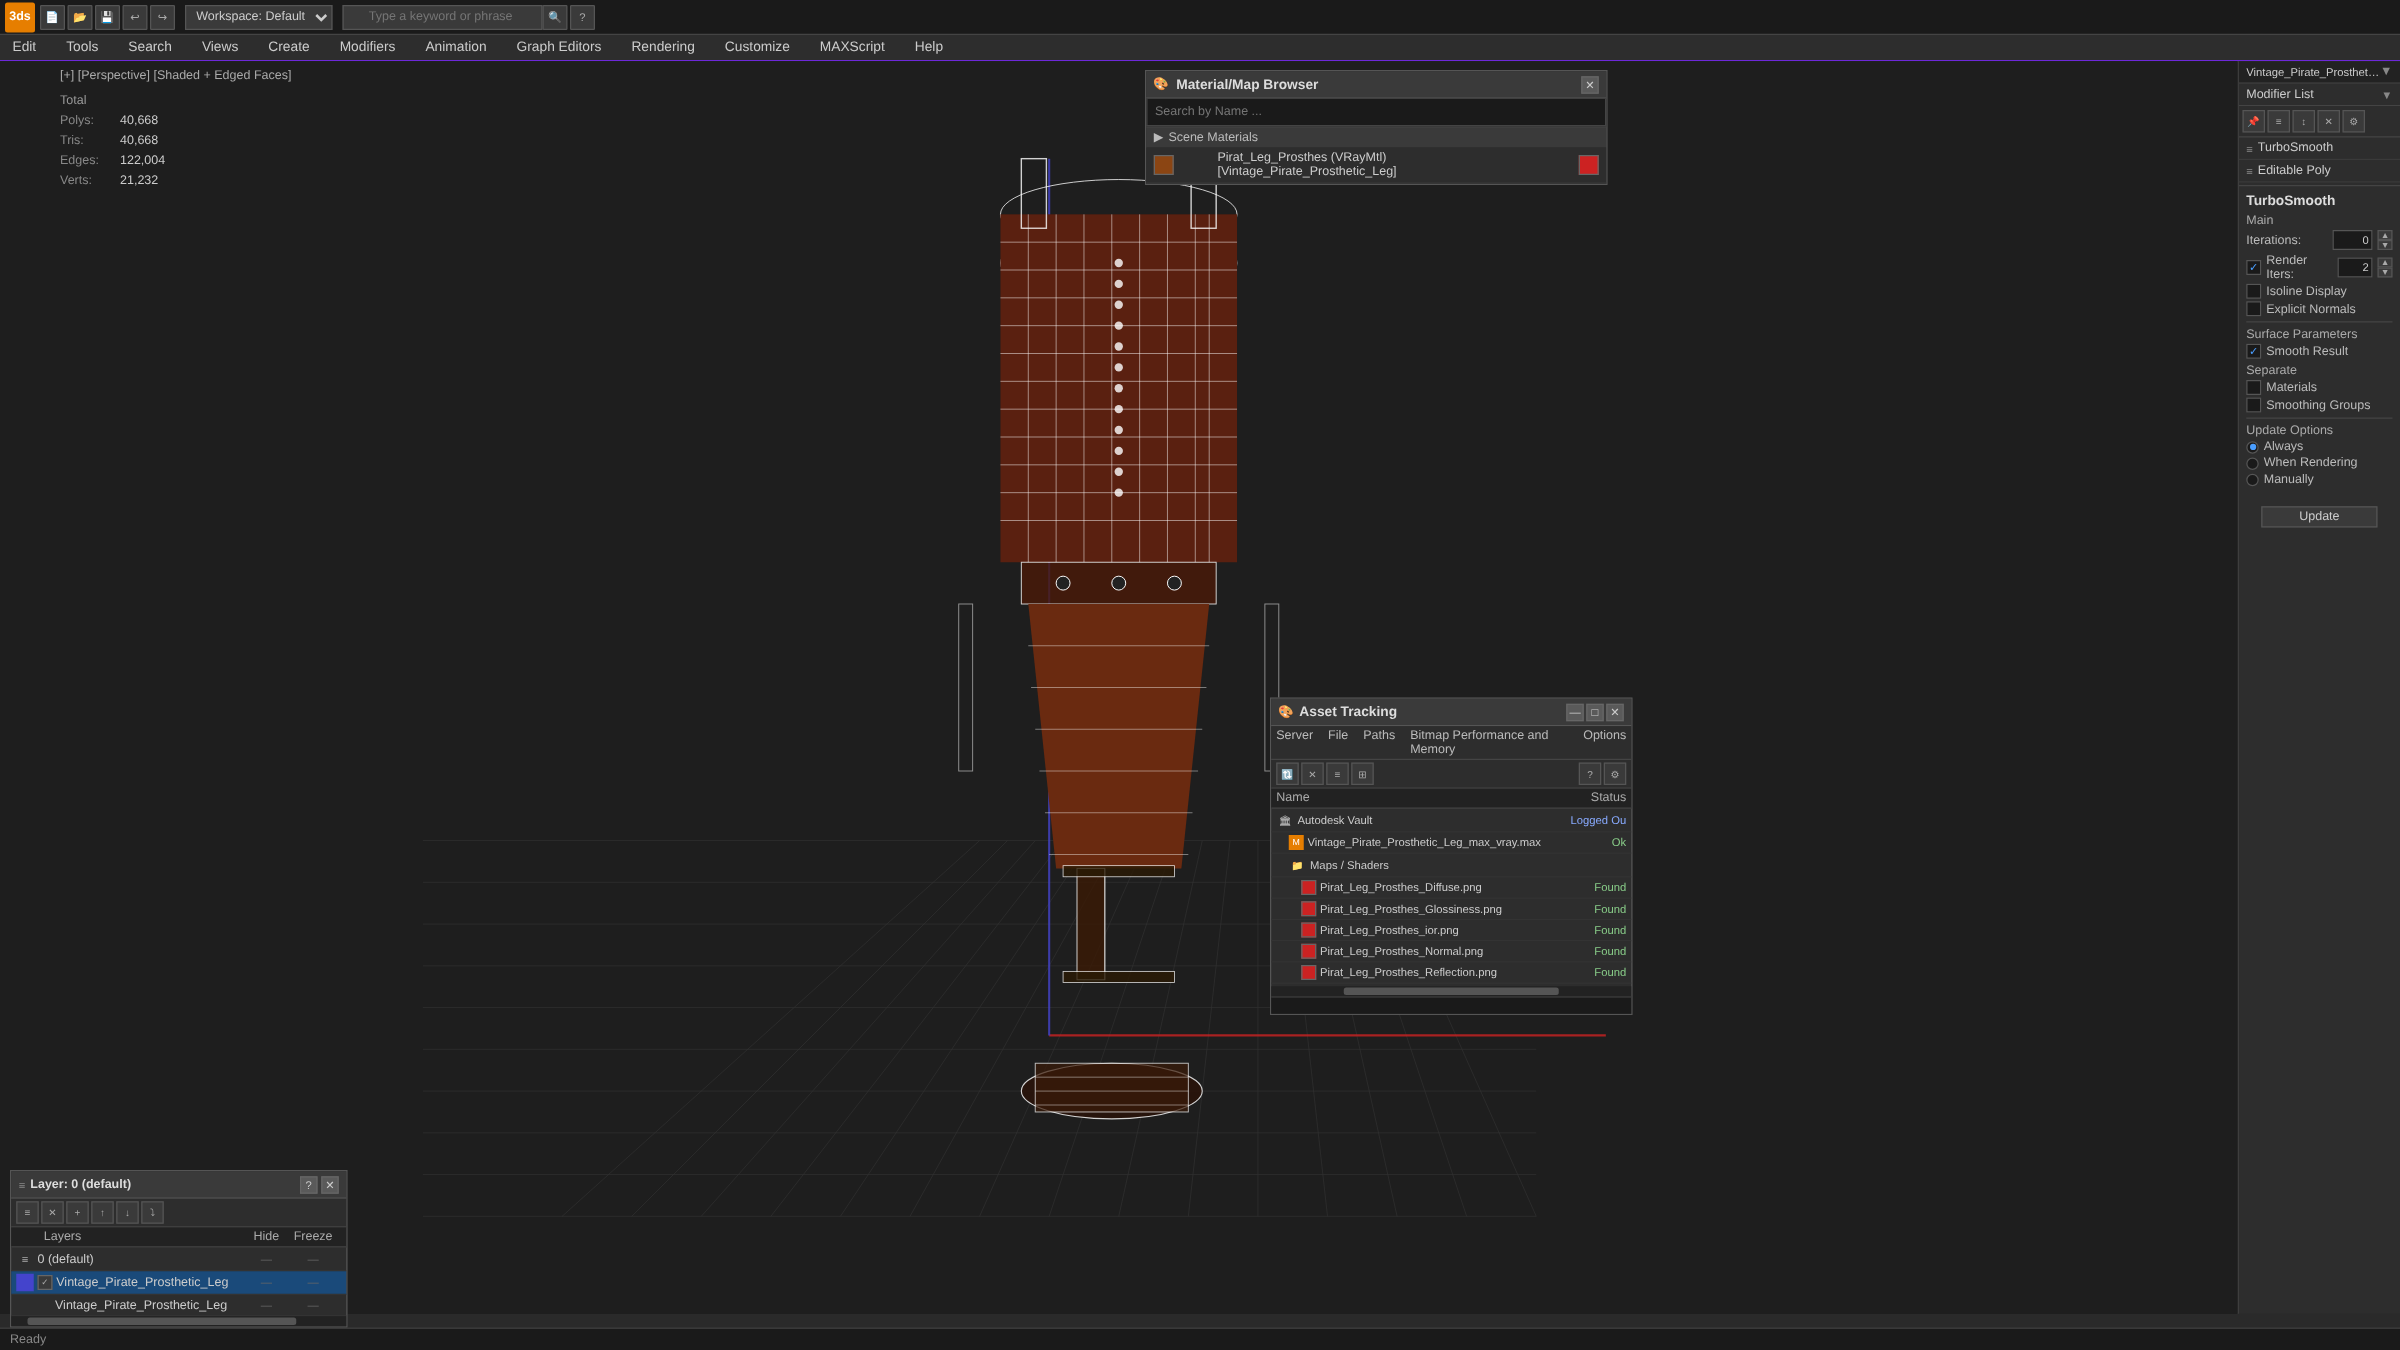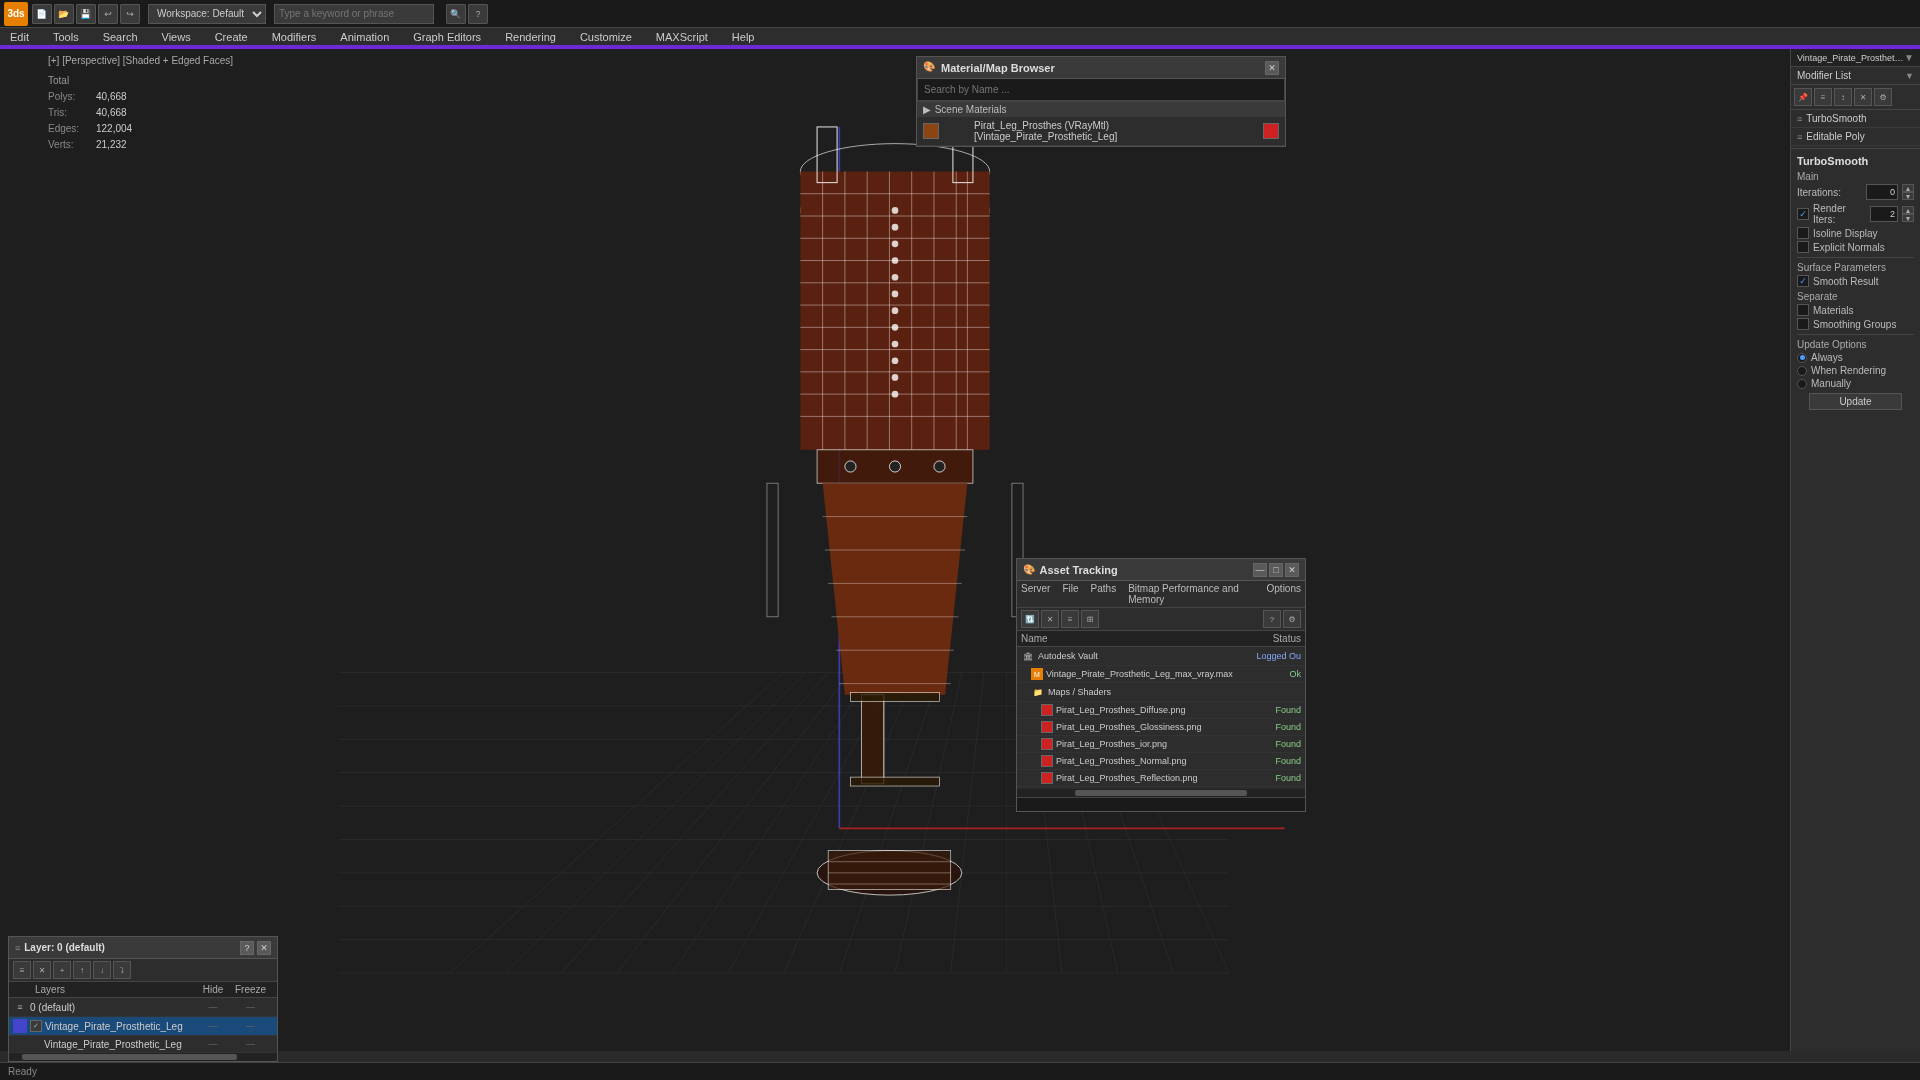--- a/index.html
+++ b/index.html
@@ -59,36 +59,36 @@
       font-size: 11px;
       color: #bbb;
     }
     .search-bar {
       width: 160px;
       height: 20px;
       background: #3a3a3a;
       border: 1px solid #555;
       color: #aaa;
       font-size: 10px;
-      padding: 0 4px;
-      margin-right: 12px;
+      padding: 0 20px;
+      margin-right: 0;
     }
     .top-bar-right-icons {
       display: flex; gap: 2px;
     }
 
     
     #menu-bar {
       width: 100%;
       height: 21px;
       background: #2d2d2d;
       display: flex;
       align-items: center;
       padding: 0 6px;
-      border-bottom: 4px solid #6d28d9;
+      border-bottom: 1px solid #6d28d9;
       gap: 16px;
     }
     .menu-item {
       font-size: 11px;
       color: #ccc;
       cursor: pointer;
       padding: 2px 4px;
     }
 
     
@@ -228,21 +228,21 @@
       margin: 4px 0;
     }
     .update-btn {
       background: #3a3a3a;
       border: 1px solid #555;
       color: #ccc;
       font-size: 10px;
       padding: 2px 8px;
       cursor: pointer;
       text-align: center;
-      margin: 4px auto;
+      margin: 16px auto;
       display: block;
       width: 80%;
     }
 
     
     #material-browser {
       position: absolute;
       top: 56px;
       left: 916px;
       width: 370px;

